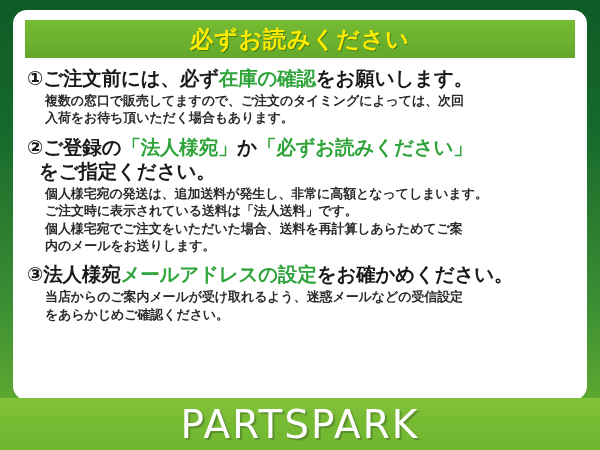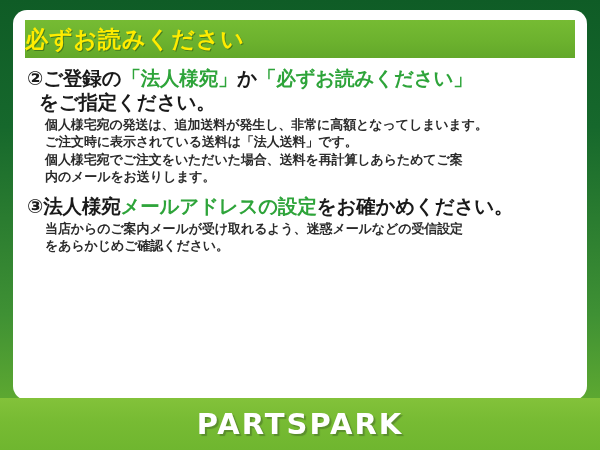--- a/index.html
+++ b/index.html
@@ -37,20 +37,21 @@
     padding: 10px 12px 0 12px;
     overflow: hidden;
   }
 
   
   .header-banner {
     height: 38px;
     background: linear-gradient(180deg, #76bb33 0%, #6cb22e 55%, #63a82a 100%);
     display: flex;
     align-items: center;
+    justify-content: center;
     margin-bottom: 9px;
   }
   .header-title {
     color: #ffec00;
     font-size: 23px;
     font-weight: bold;
     letter-spacing: 1px;
     text-shadow: 1px 1px 0 rgba(40,80,20,.55);
     line-height: 1;
     white-space: nowrap;
@@ -98,40 +99,49 @@
     bottom: 0;
     width: 600px;
     height: 52px;
     background: linear-gradient(180deg, #83c23a 0%, #77bb33 45%, #6fb62f 100%);
     display: flex;
     align-items: center;
     justify-content: center;
   }
   .brand {
     color: #ffffff;
-    font-size: 29px;
-    font-weight: bold;
+    font-size: 39px;
+    font-weight: normal;
     letter-spacing: 2px;
     text-shadow: 2px 2px 1px rgba(60,90,40,.45);
     line-height: 1;
   }
 </style>
 </head>
 <body>
 
 <div class="notice-frame">
 
   <div class="panel">
 
     <div class="header-banner">
       <div class="header-title">必ずお読みください</div>
     </div>
 
     <div class="items">
 
+      <div class="item" id="item-1">
+        <div class="item-heading">
+          <span>①</span><span>ご注文前には、必ず</span><span class="hl">在庫の確認</span><span>をお願いします。</span>
+        </div>
+        <div class="item-body">
+          <div>複数の窓口で販売してますので、ご注文のタイミングによっては、次回</div>
+          <div>入荷をお待ち頂いただく場合もあります。</div>
+        </div>
+      </div>
 
       <div class="item" id="item-2">
         <div class="item-heading">
           <span>②</span><span>ご登録の</span><span class="hl">「法人様宛」</span><span>か</span><span class="hl">「必ずお読みください」</span>
         </div>
         <div class="item-heading">
           <span class="line2">をご指定ください。</span>
         </div>
         <div class="item-body">
           <div>個人様宅宛の発送は、追加送料が発生し、非常に高額となってしまいます。</div>

